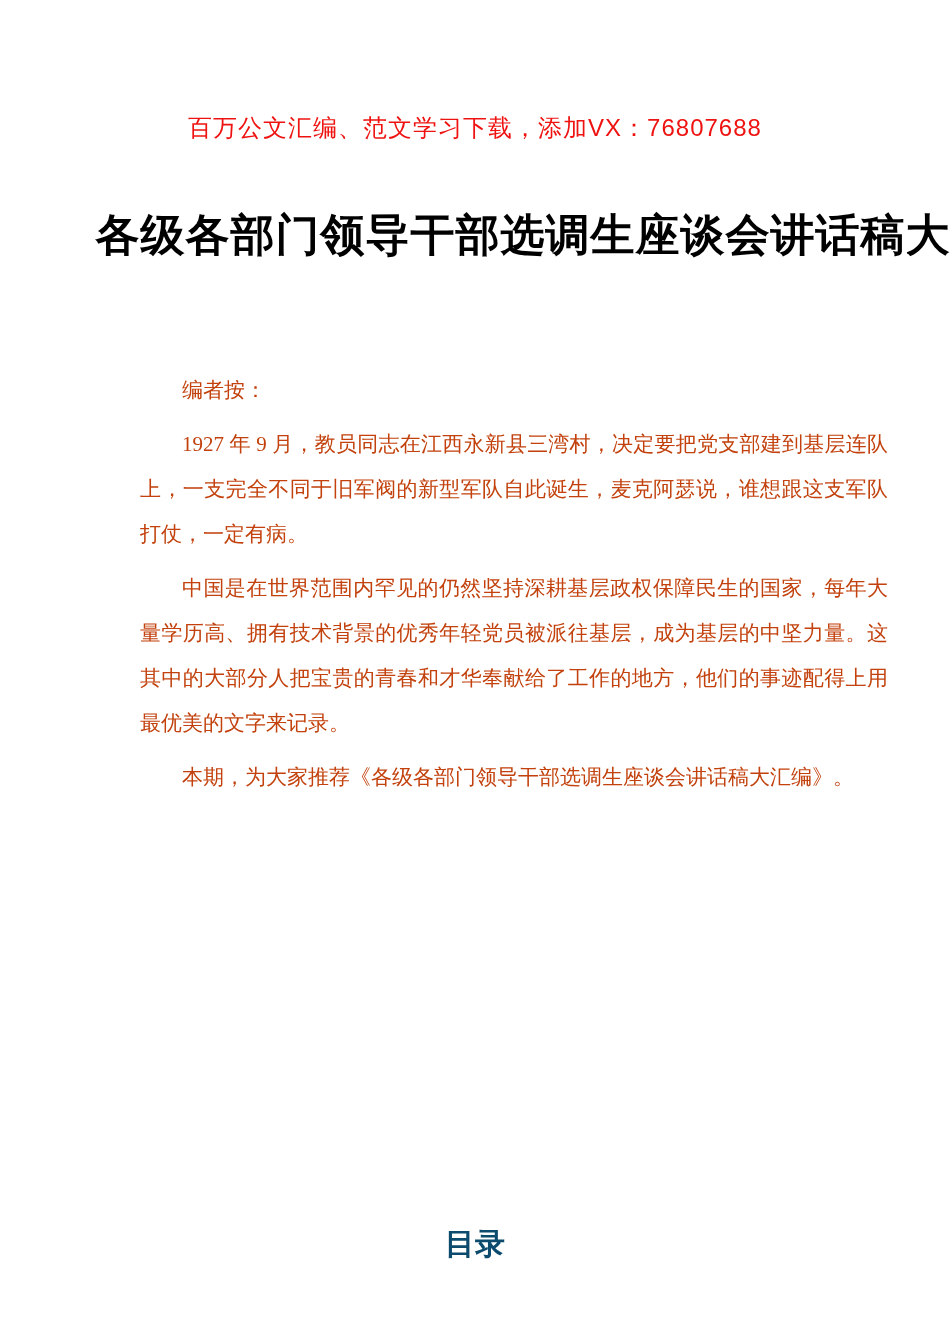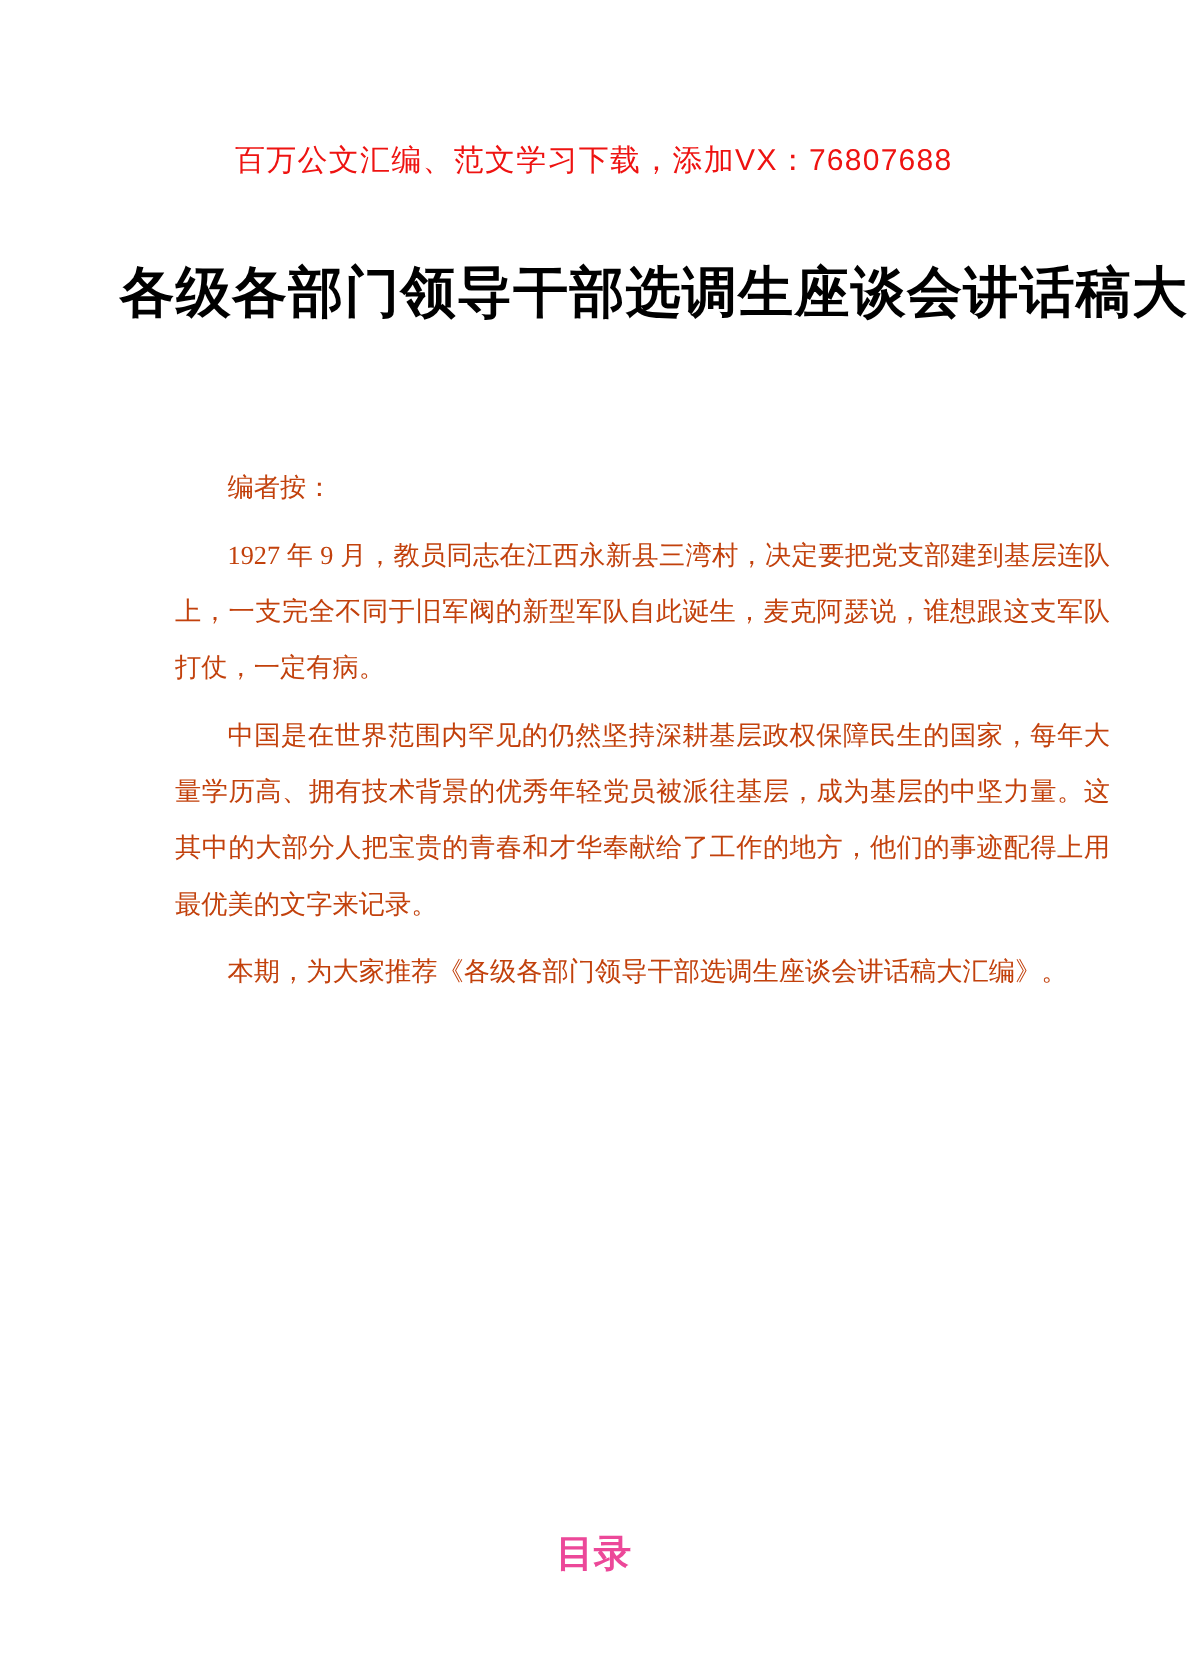--- a/index.html
+++ b/index.html
@@ -61,21 +61,21 @@
   .toc-heading {
     position: absolute;
     top: 1224px;
     left: 0;
     width: 100%;
     text-align: center;
     font-family: "Liberation Sans", "DejaVu Sans", sans-serif;
     font-weight: bold;
     font-size: 30px;
     line-height: 40px;
-    color: #ec4899;
+    color: #0c4a6e;
   }
 </style>
 </head>
 <body>
 
 <div class="page">
 
   <div class="promo-banner">百万公文汇编、范文学习下载，添加VX：76807688</div>
 
   <div class="doc-title">

